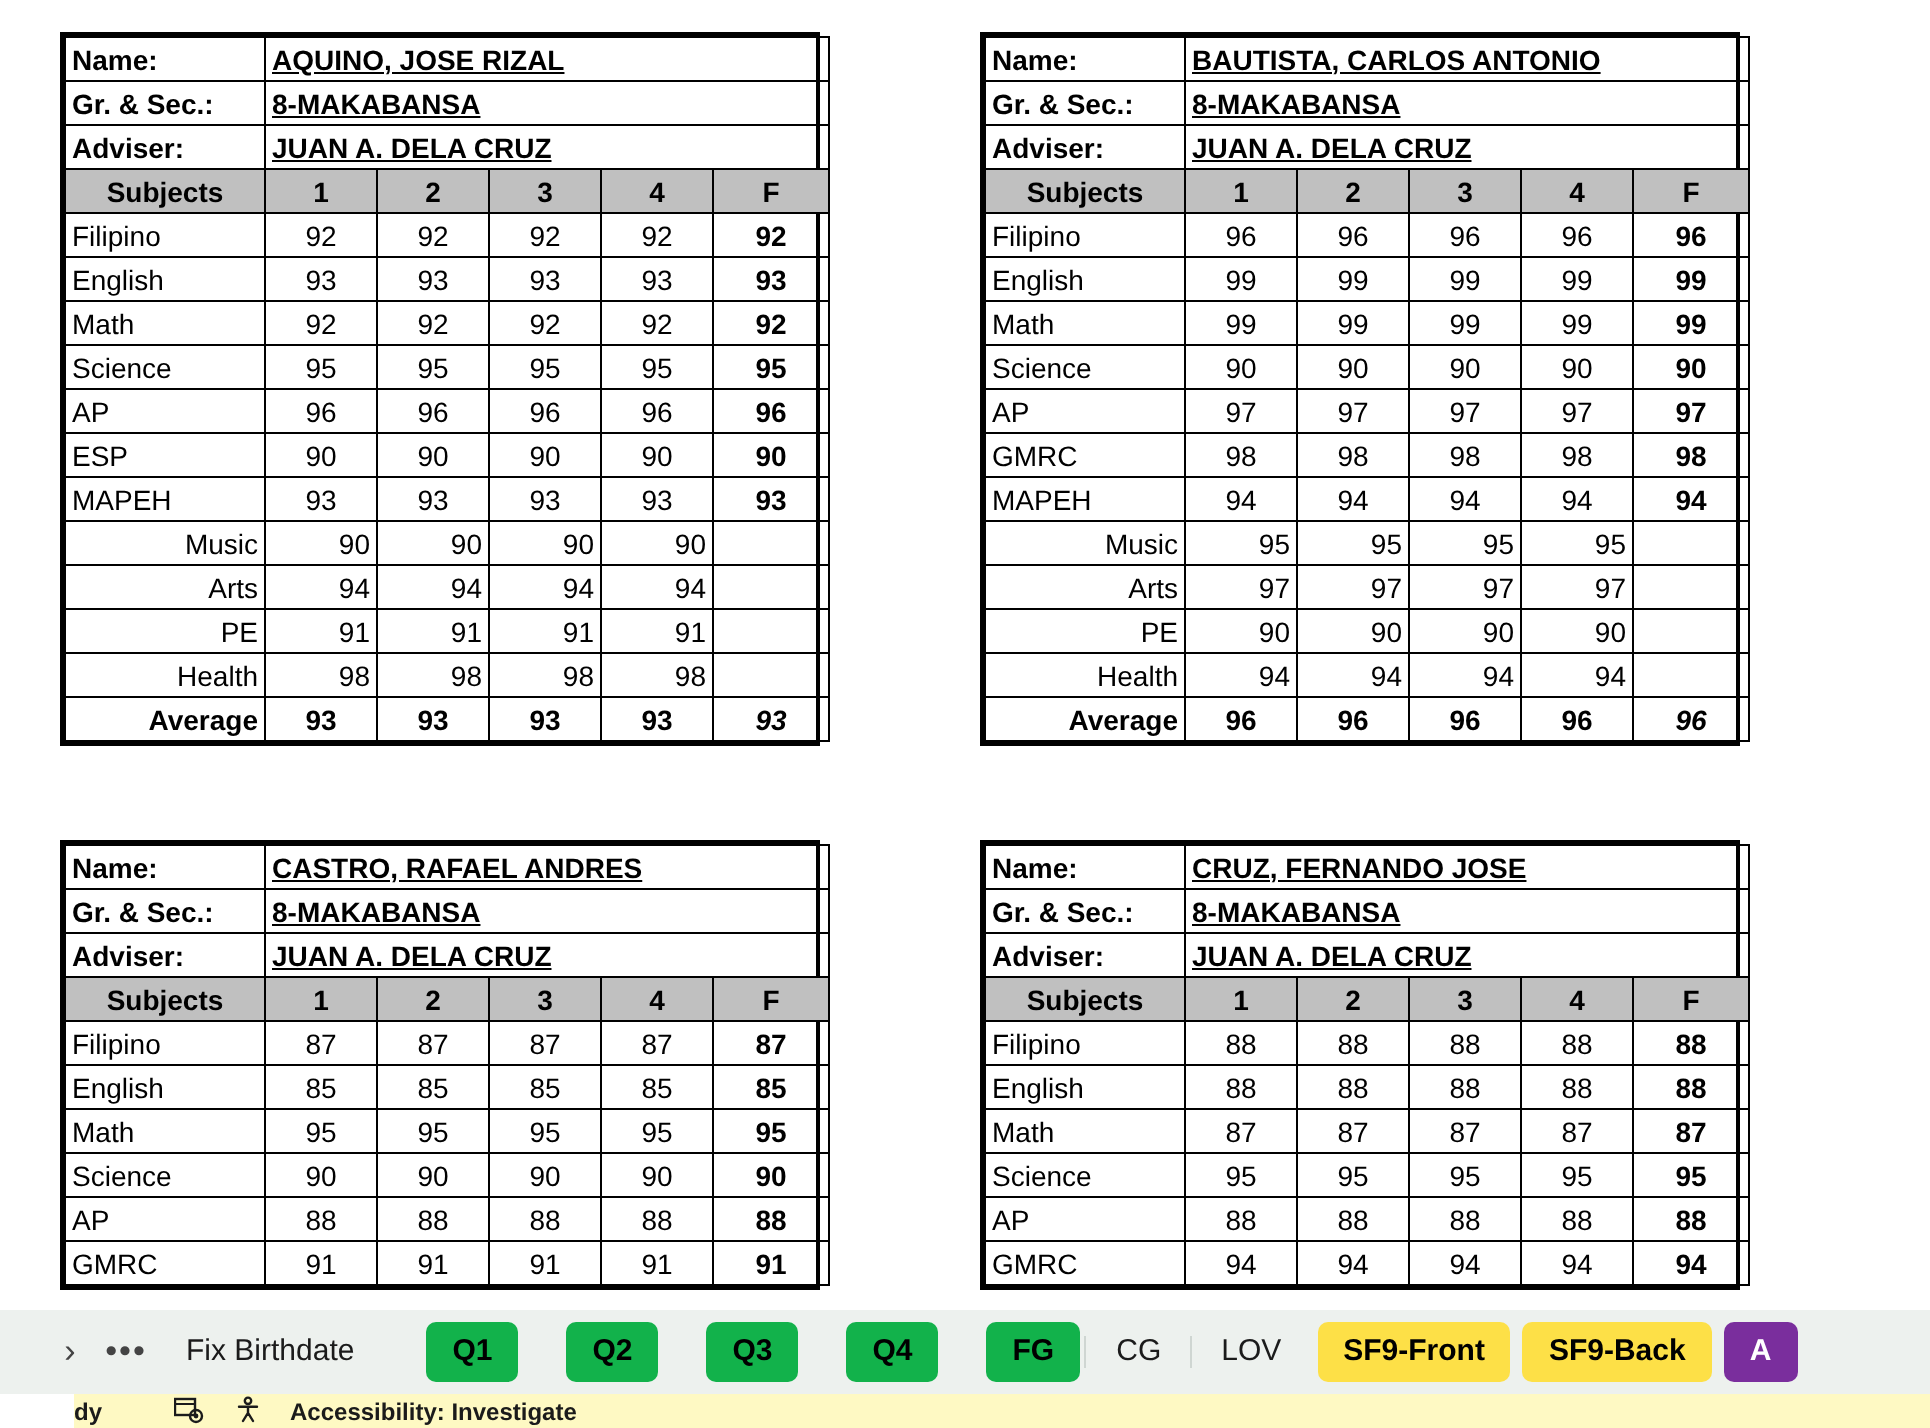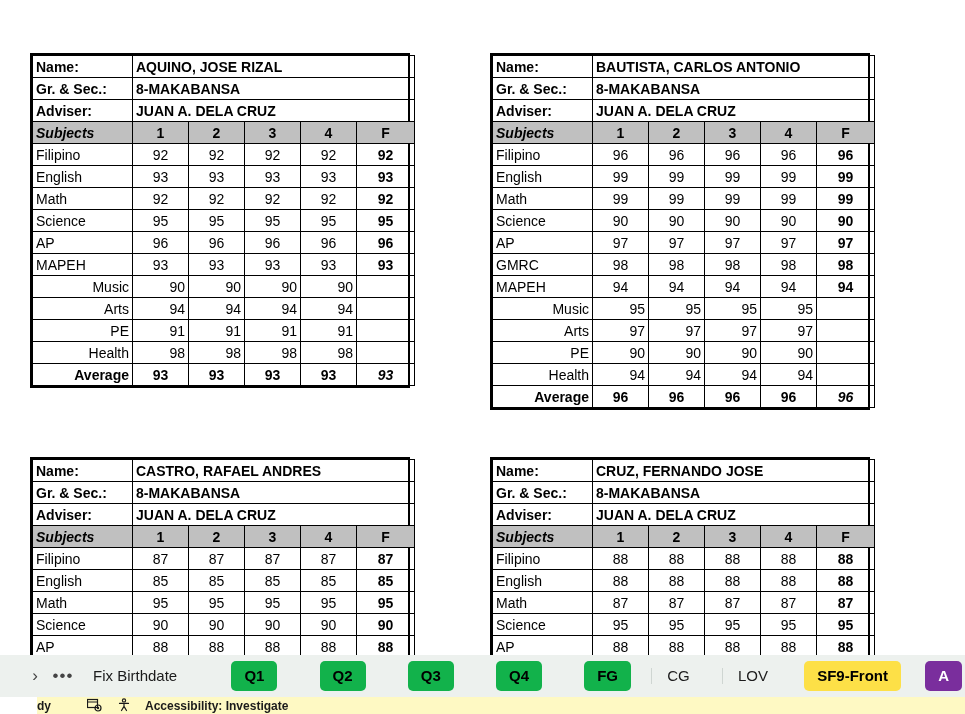--- a/index.html
+++ b/index.html
@@ -6,45 +6,45 @@
   body{
     width:965px;height:714px;overflow:hidden;background:#ffffff;
     font-family:"Liberation Sans",sans-serif;
     -webkit-font-smoothing:antialiased;
   }
   #app{position:relative;width:965px;height:714px;}
 
   
   .sheet{position:absolute;left:0;top:0;width:965px;height:660px;background:#fff;overflow:hidden;}
 
-  .card{position:absolute;border:2px solid #000;background:#fff;box-sizing:border-box;margin-top:37px;}
+  .card{position:absolute;border:2px solid #000;background:#fff;box-sizing:border-box;}
   .card.tl{left:30px;top:16px;width:380px;}
   .card.tr{left:490px;top:16px;width:380px;}
   .card.bl{left:30px;top:420px;width:380px;}
   .card.br{left:490px;top:420px;width:380px;}
 
   table.grid{border-collapse:collapse;width:100%;table-layout:fixed;}
   table.grid td{
     border:1px solid #000;
     height:22px;line-height:20px;
     font-size:14px;color:#000;
     padding:0 3px;box-sizing:border-box;
     white-space:nowrap;overflow:hidden;
   }
 
   
   .meta-label{width:96px;font-weight:bold;font-size:13.5px;}
-  .meta-value{font-weight:bold;font-size:14.5px;padding-left:5px;}
+  .meta-value{font-weight:bold;font-size:14.5px;padding-left:5px;text-decoration:underline;}
 
   
   .hdr td{
     background:#c0c0c0;
     font-weight:bold;text-align:center;font-size:14.5px;
   }
-  .hdr td.subjhdr{text-align:left;padding-left:3px;font-style:italic;}
+  .hdr td.subjhdr{text-align:center;padding-left:3px;}
 
   
   .subj{font-weight:normal;font-size:14px;text-align:left;padding-left:3px;}
   .q{text-align:center;font-size:14px;}
   .f{text-align:center;font-size:14px;font-weight:bold;}
 
   
   .comp{font-weight:normal;font-size:13.5px;text-align:right;padding-left:22px;}
   .compq{text-align:right;font-size:13.5px;padding-right:6px;}
   .compblank{}
@@ -65,21 +65,21 @@
     box-sizing:border-box;padding-left:22px;
   }
   .navchev{
     width:26px;height:26px;display:flex;align-items:center;justify-content:center;
     color:#444;font-size:17px;flex:0 0 auto;
   }
   .dots{
     width:30px;height:26px;display:flex;align-items:center;justify-content:center;
     color:#444;font-size:17px;letter-spacing:1px;flex:0 0 auto;
   }
-  .tabs{display:flex;align-items:center;height:34px;flex:1 1 auto;overflow:hidden;justify-content:space-between;}
+  .tabs{display:flex;align-items:center;height:34px;flex:1 1 auto;overflow:hidden;}
   .tab{
     height:30px;line-height:30px;padding:0 12px;margin:0 3px;
     font-size:15px;color:#1b1b1b;border-radius:5px;
     white-space:nowrap;flex:0 0 auto;position:relative;
   }
   .tab.plain{background:transparent;}
   .tab.sep::before{
     content:"";position:absolute;left:-4px;top:7px;height:16px;width:1px;background:#cfd6d2;
   }
   .tab.green{background:#12b24b;color:#000;font-weight:600;padding:0 13px;margin-left:21px;}
@@ -173,20 +173,28 @@
               <td class="q">95</td>
               <td class="f">95</td>
             </tr>
             <tr>
               <td class="subj">AP</td>
               <td class="q">96</td>
               <td class="q">96</td>
               <td class="q">96</td>
               <td class="q">96</td>
               <td class="f">96</td>
+            </tr>
+            <tr>
+              <td class="subj">ESP</td>
+              <td class="q">90</td>
+              <td class="q">90</td>
+              <td class="q">90</td>
+              <td class="q">90</td>
+              <td class="f">90</td>
             </tr>
             <tr>
               <td class="subj">MAPEH</td>
               <td class="q">93</td>
               <td class="q">93</td>
               <td class="q">93</td>
               <td class="q">93</td>
               <td class="f">93</td>
             </tr>
             <tr>
@@ -534,20 +542,21 @@
     <div class="tabs">
         <div class="tab plain sep"><span>Fix Birthdate</span></div>
         <div class="tab green"><span>Q1</span></div>
         <div class="tab green"><span>Q2</span></div>
         <div class="tab green"><span>Q3</span></div>
         <div class="tab green"><span>Q4</span></div>
         <div class="tab green"><span>FG</span></div>
         <div class="tab plain sep"><span>CG</span></div>
         <div class="tab plain sep"><span>LOV</span></div>
         <div class="tab yellow"><span>SF9-Front</span></div>
+        <div class="tab yellow"><span>SF9-Back</span></div>
         <div class="tab purple"><span>A</span></div>
       </div>
   </div>
 
   <div class="statusbar">
     <span class="sb-ready">dy</span>
     <span class="sb-icon1">
       <svg width="15" height="14" viewBox="0 0 15 14">
           <rect x="0.5" y="1.5" width="10" height="8" fill="none" stroke="#1b1b1b" stroke-width="1.2"></rect>
           <line x1="1" y1="4" x2="10" y2="4" stroke="#1b1b1b" stroke-width="1"></line>

